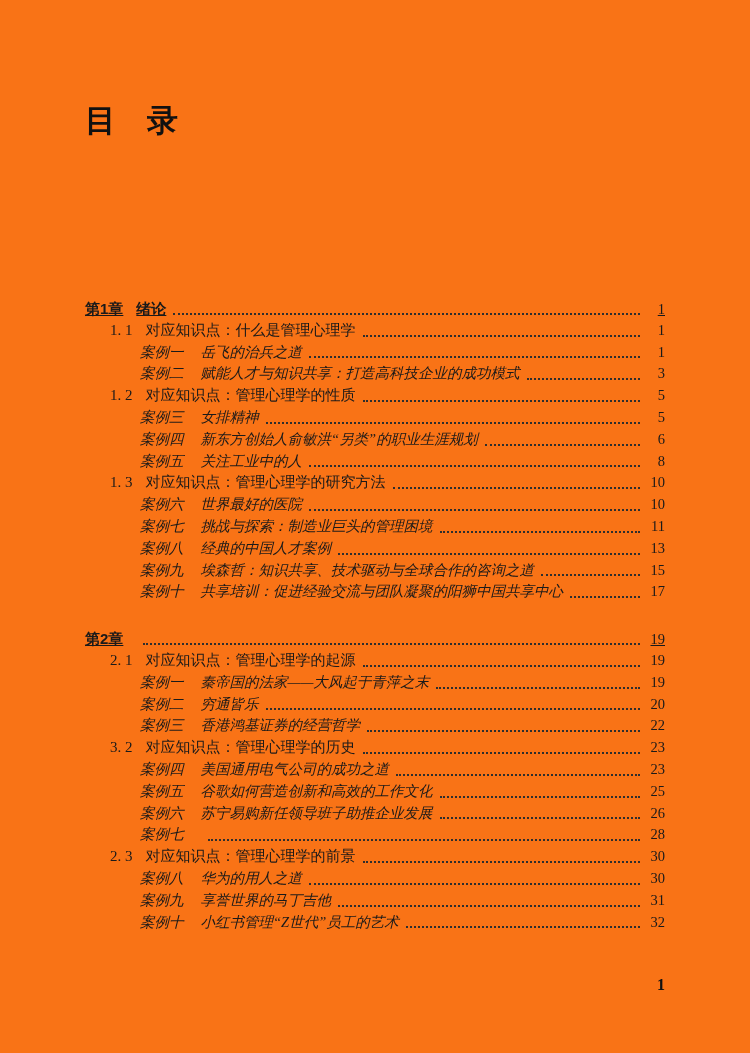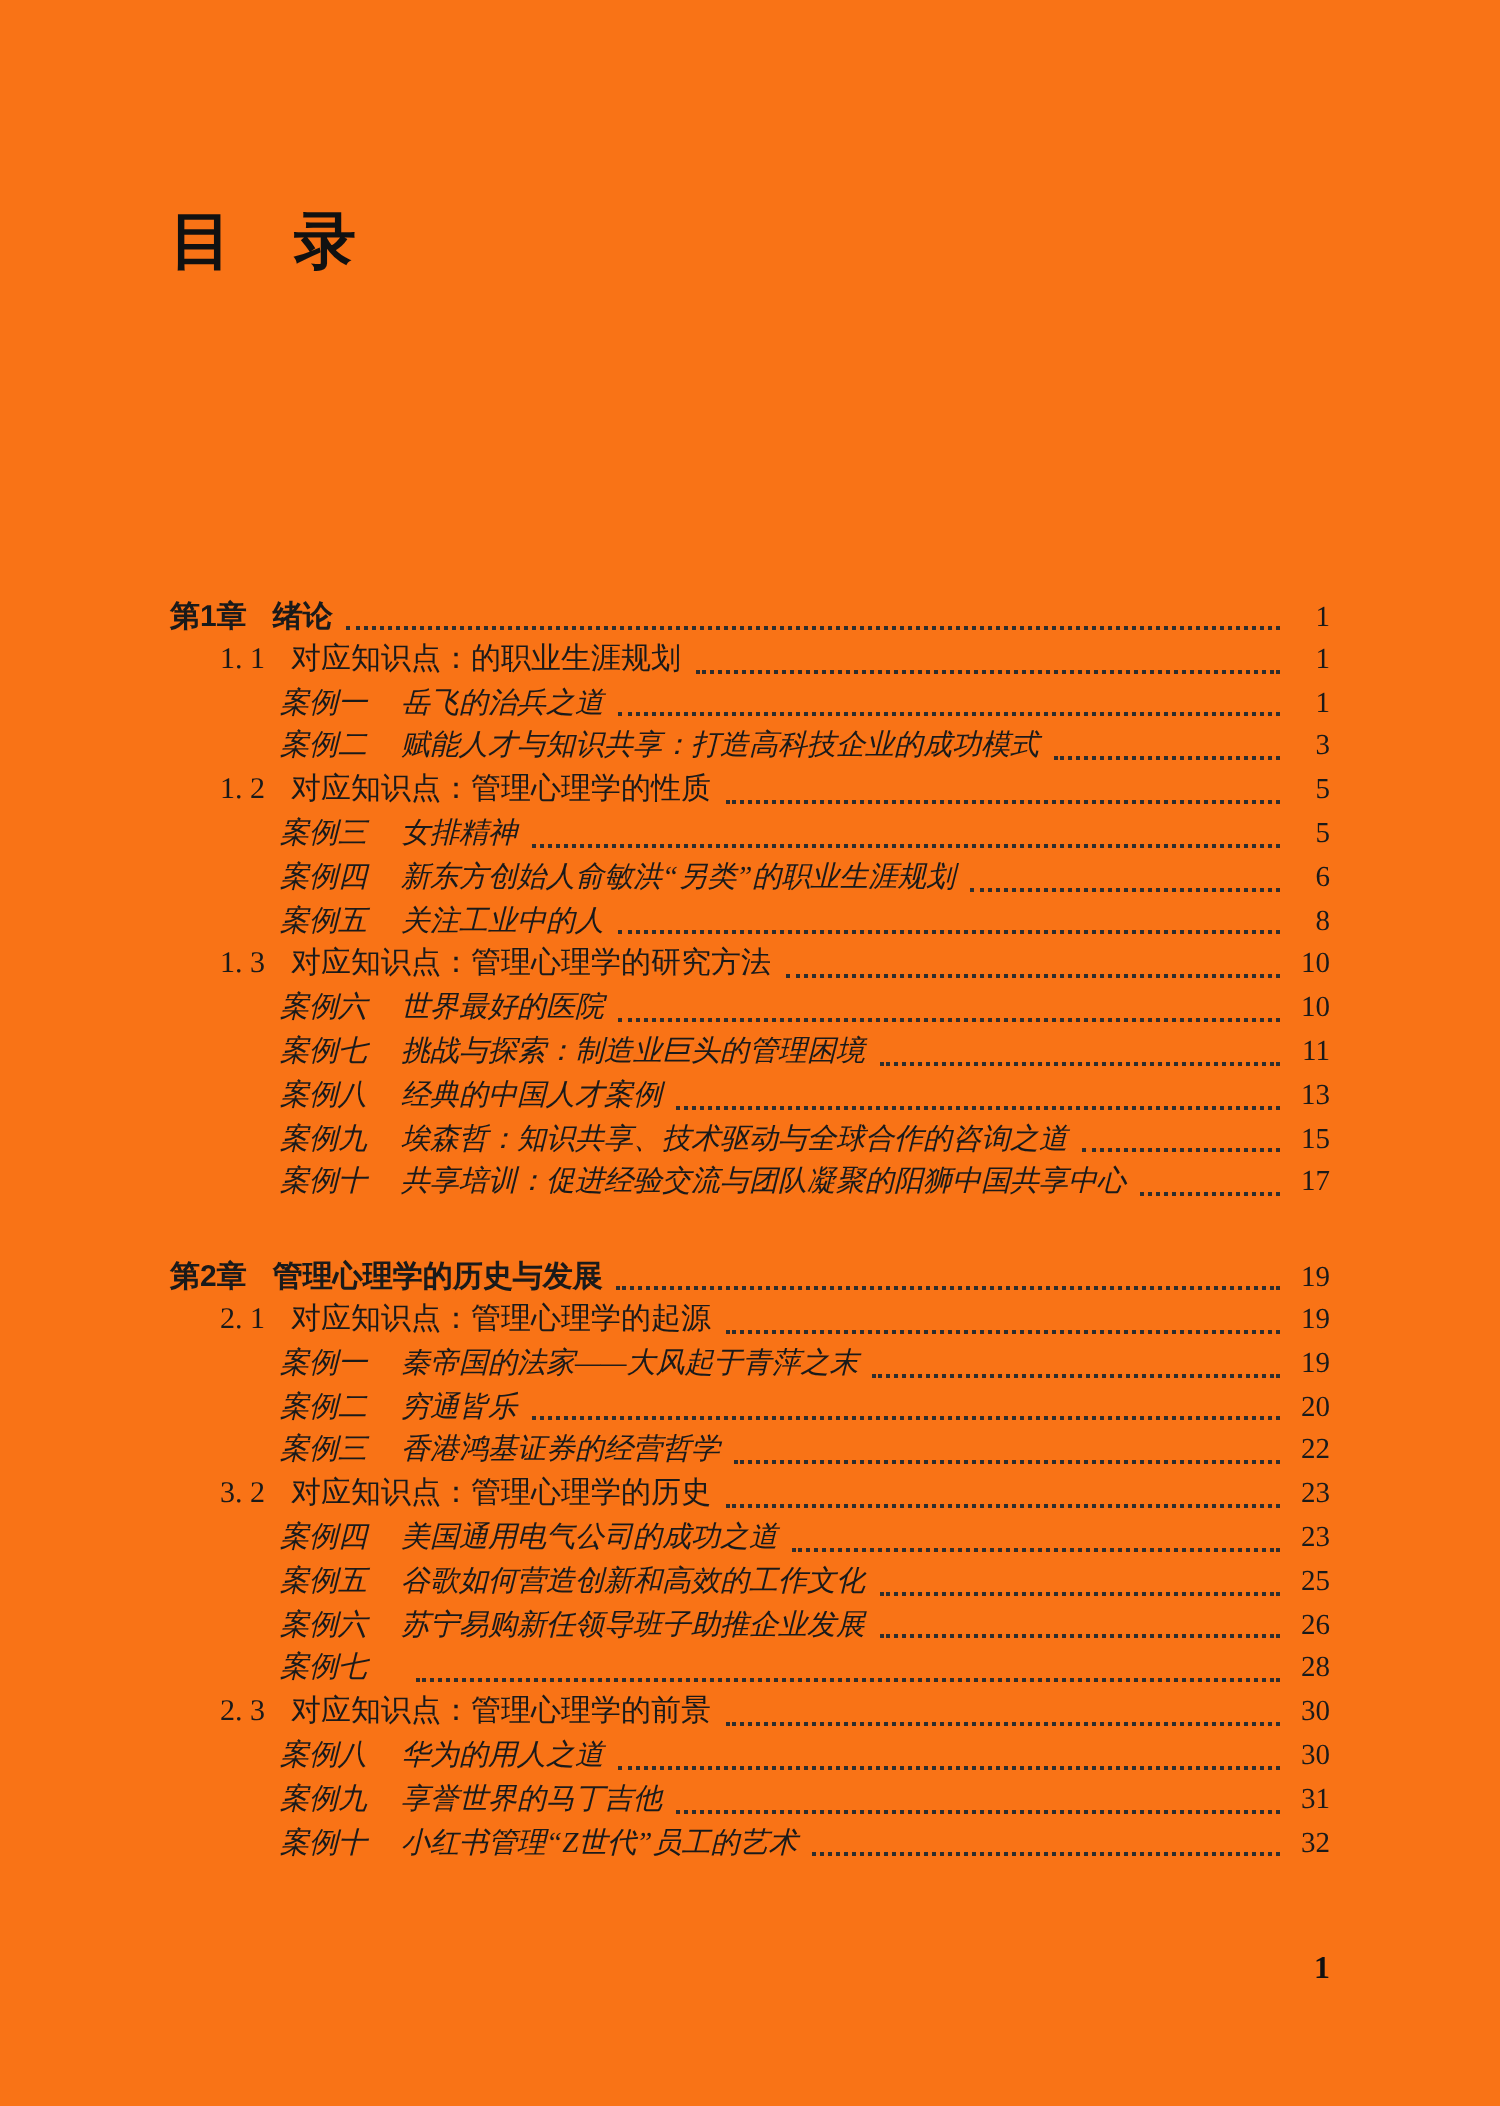--- a/index.html
+++ b/index.html
@@ -34,20 +34,21 @@
     align-items: baseline;
     height: 21.8px;
     font-size: 14.5px;
     line-height: 21.8px;
     white-space: nowrap;
   }
   .toc-row.chapter {
     font-family: "Liberation Sans", "DejaVu Sans", sans-serif;
     font-weight: bold;
     font-size: 15px;
+    text-decoration: underline;
   }
   .toc-row.section {
     font-family: "Liberation Serif", "DejaVu Serif", serif;
     font-size: 15px;
     padding-left: 25px;
   }
   .toc-row.case {
     font-family: "Liberation Serif", "DejaVu Serif", serif;
     font-style: italic;
     font-size: 14.5px;
@@ -89,21 +90,21 @@
   <div class="toc">
       <div class="toc-chapter-block">
         <div class="toc-row chapter">
           <span class="num">第1章</span>
           <span class="title">绪论</span>
           <span class="leader"></span>
           <span class="pg">1</span>
         </div>
         <div class="toc-row section">
           <span class="num">1. 1</span>
-          <span class="title">对应知识点：的职业生涯规划</span>
+          <span class="title">对应知识点：什么是管理心理学</span>
           <span class="leader"></span>
           <span class="pg">1</span>
         </div>
         <div class="toc-row case">
           <span class="num">案例一</span>
           <span class="title">岳飞的治兵之道</span>
           <span class="leader"></span>
           <span class="pg">1</span>
         </div>
         <div class="toc-row case">
@@ -169,21 +170,20 @@
         <div class="toc-row case">
           <span class="num">案例十</span>
           <span class="title">共享培训：促进经验交流与团队凝聚的阳狮中国共享中心</span>
           <span class="leader"></span>
           <span class="pg">17</span>
         </div>
       </div>
       <div class="toc-chapter-block">
         <div class="toc-row chapter">
           <span class="num">第2章</span>
-          <span class="title">管理心理学的历史与发展</span>
           <span class="leader"></span>
           <span class="pg">19</span>
         </div>
         <div class="toc-row section">
           <span class="num">2. 1</span>
           <span class="title">对应知识点：管理心理学的起源</span>
           <span class="leader"></span>
           <span class="pg">19</span>
         </div>
         <div class="toc-row case">

